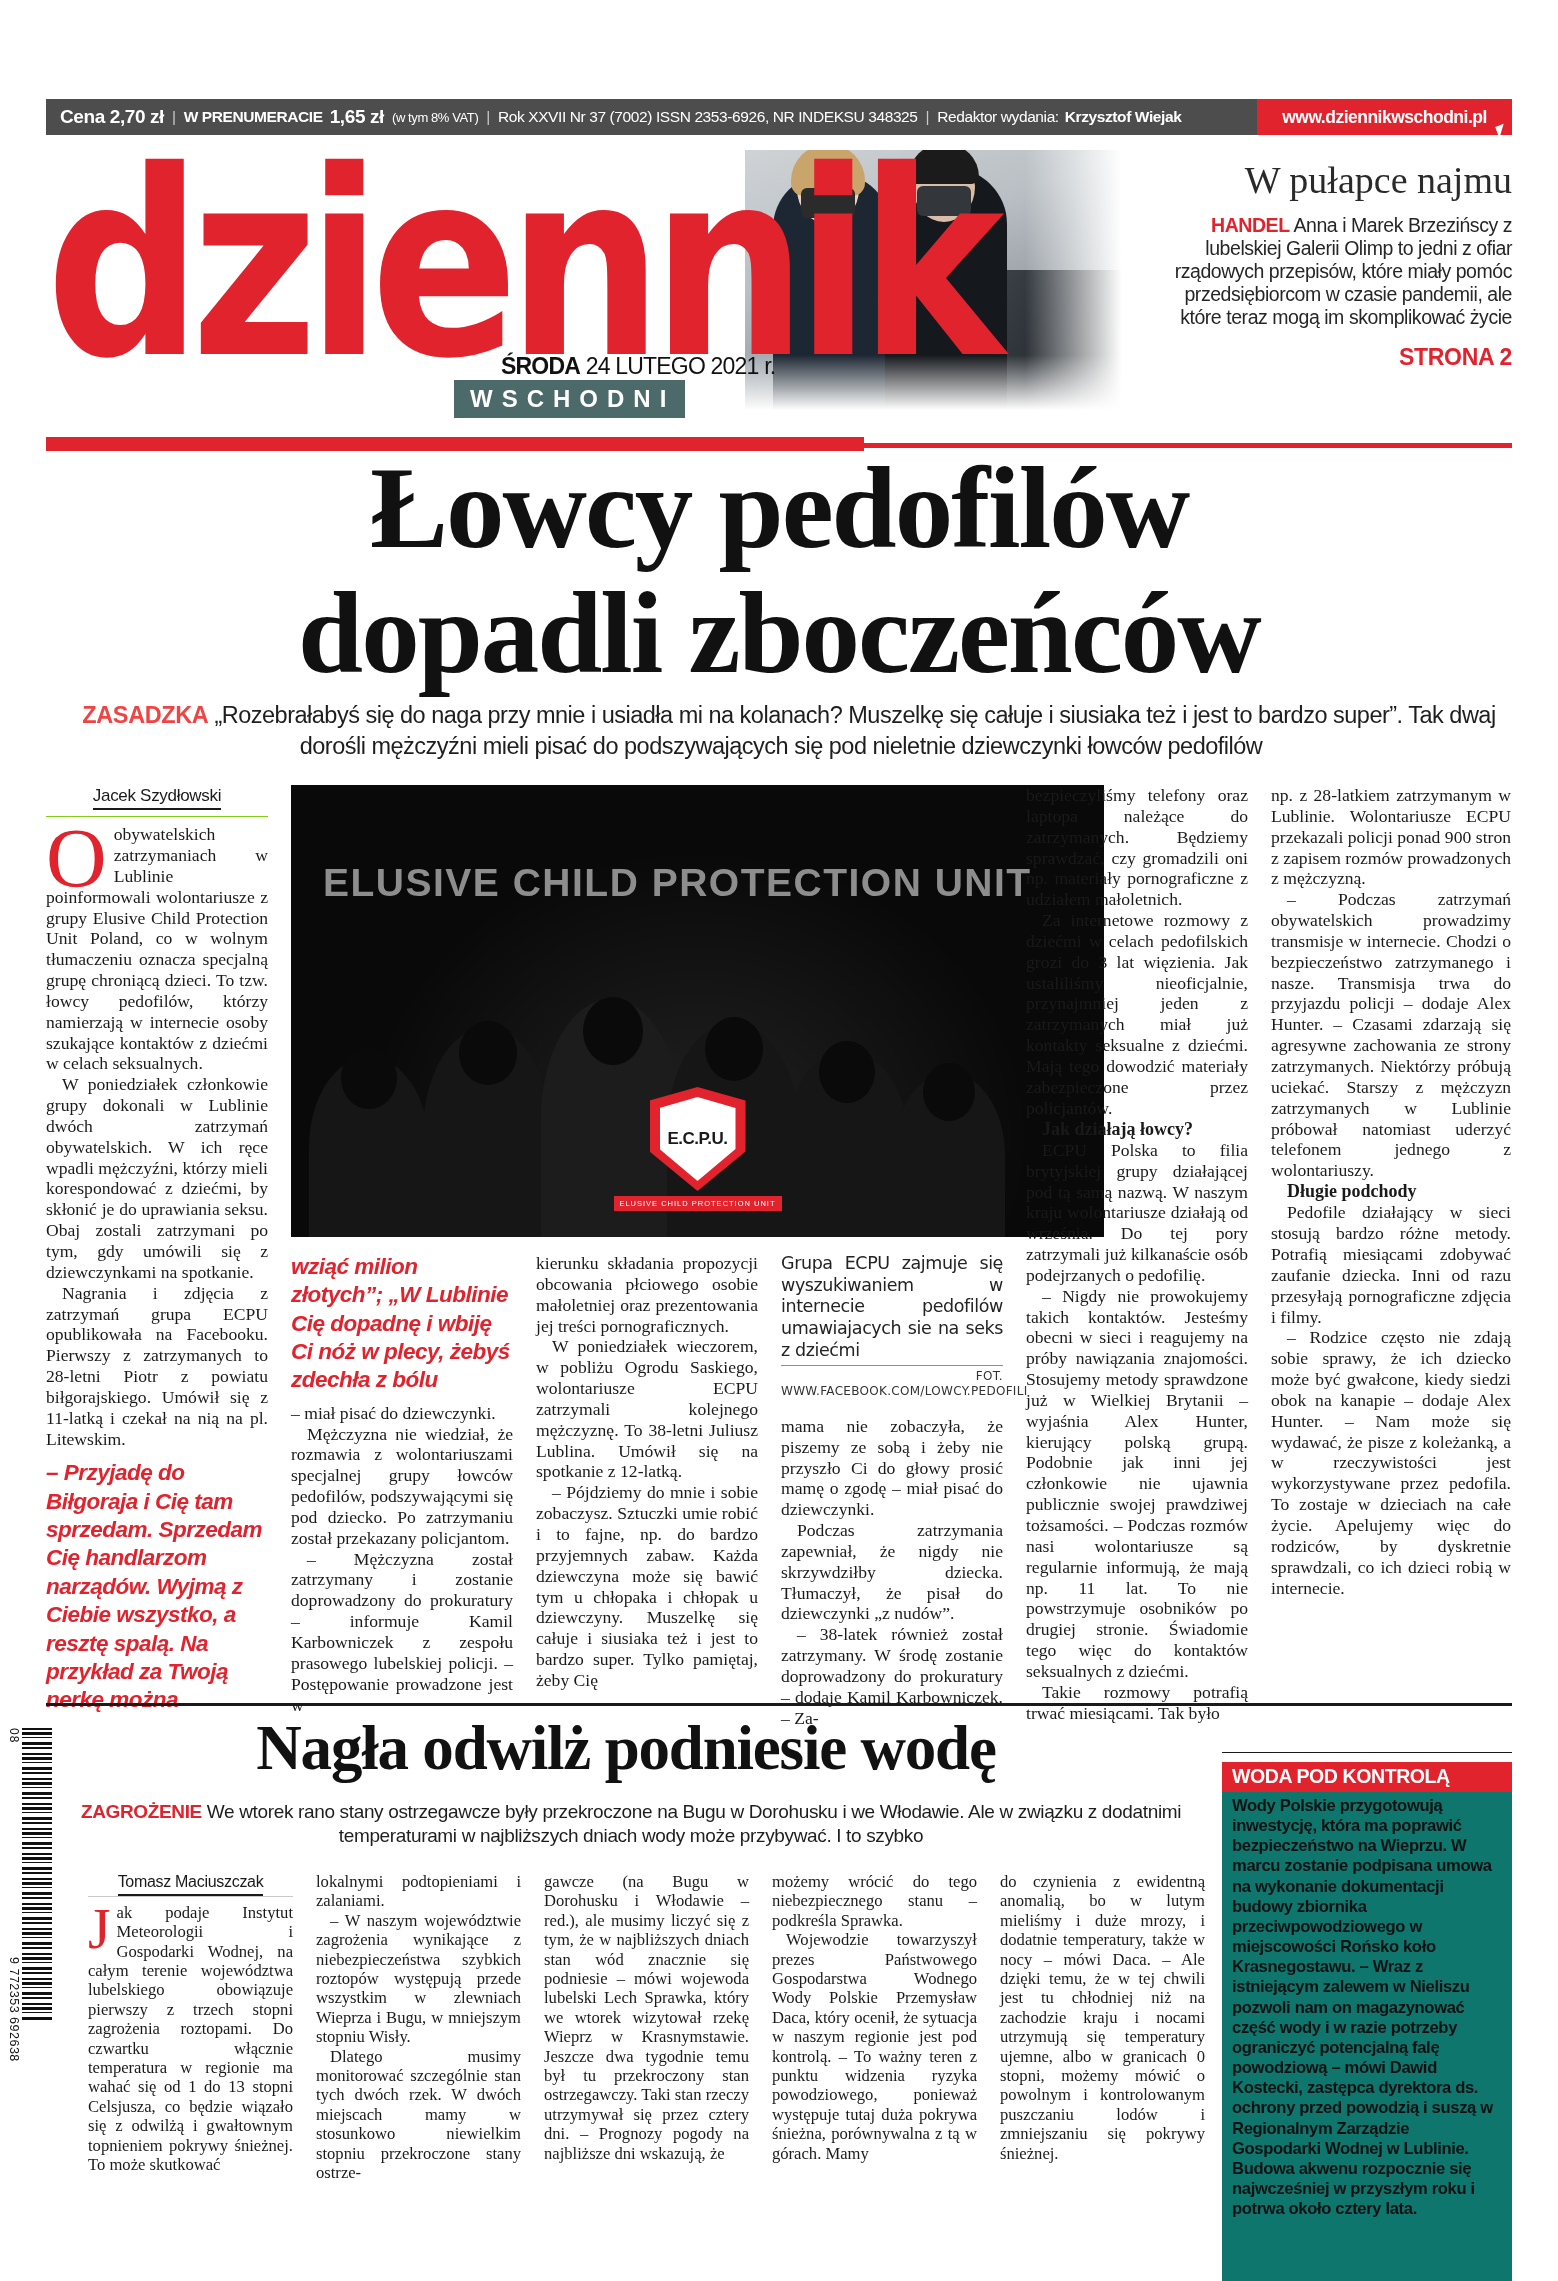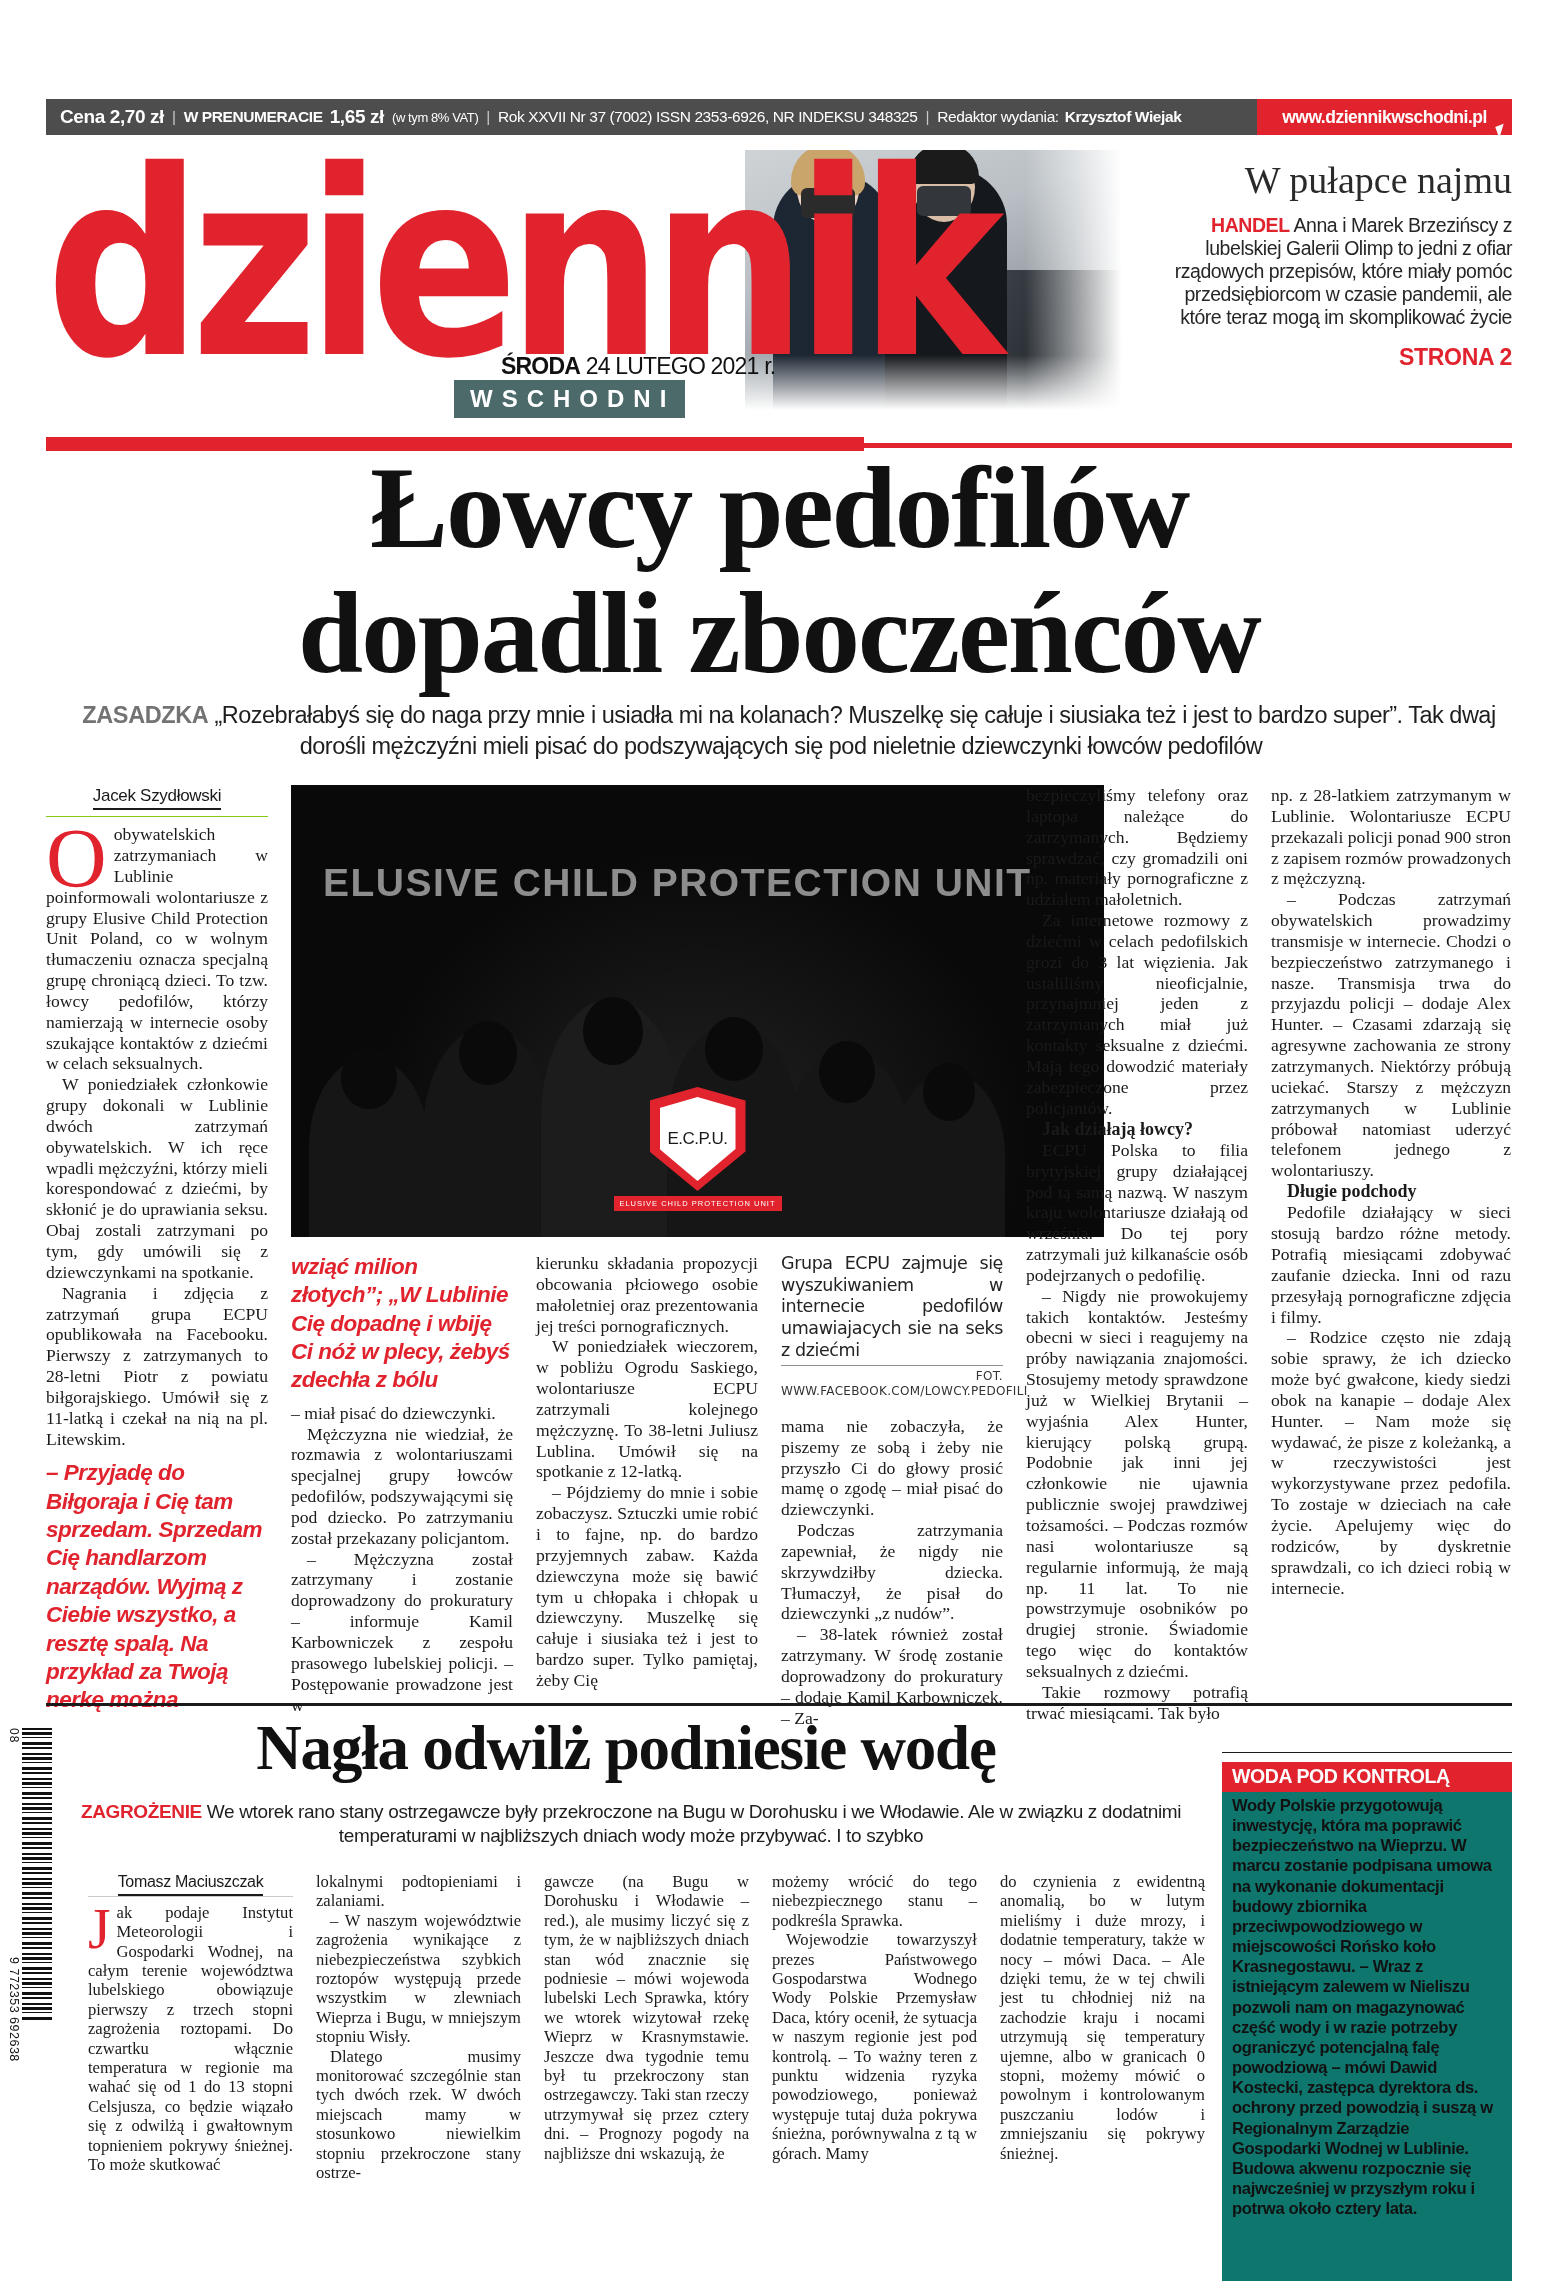--- a/index.html
+++ b/index.html
@@ -90,21 +90,21 @@
   
   .headline{position:absolute;left:46px;top:452px;width:1466px;text-align:center;
     font-family:"Liberation Serif",serif;font-weight:bold;font-size:117px;line-height:0.95;
     letter-spacing:-2px;color:#111;}
   .headline .l2{display:block;margin-top:14px;}
 
   
   .deck{position:absolute;left:56px;top:700px;width:1450px;text-align:center;
     font-family:"Liberation Sans",sans-serif;font-size:23.5px;line-height:1.3;
     letter-spacing:-0.5px;color:#1e1e1e;}
-  .deck .kicker{color:#737373;font-weight:bold;letter-spacing:-0.4px;margin-left:16px;}
+  .deck .kicker{color:#ef4444;font-weight:bold;letter-spacing:-0.4px;margin-left:16px;}
 
   
   .story{position:absolute;left:46px;top:785px;width:1466px;height:900px;}
   .col{position:absolute;top:0;width:222px;font-size:17.6px;line-height:1.185;
     text-align:justify;hyphens:auto;font-family:"Liberation Serif",serif;}
   .c1{left:0;}   .c2{left:245px;}  .c3{left:490px;}
   .c4{left:735px;} .c5{left:980px;} .c6{left:1225px;width:240px;}
   .col p{margin:0;text-indent:16px;}
   .col p.noind{text-indent:0;}
   .byline{font-family:"Liberation Sans",sans-serif;font-size:17px;font-weight:normal;
@@ -134,21 +134,21 @@
   .photo .glow{position:absolute;left:0;top:0;width:100%;height:100%;
     background:radial-gradient(ellipse at 50% 78%, rgba(255,255,255,.1) 0%, rgba(0,0,0,0) 58%);}
   .badge{position:absolute;left:50%;bottom:26px;transform:translateX(-50%);
     width:168px;text-align:center;}
   .badge .shield{width:96px;height:104px;margin:0 auto;background:#e1232e;
     clip-path:polygon(50% 0,100% 13%,100% 62%,50% 100%,0 62%,0 13%);
     position:relative;display:flex;align-items:center;justify-content:center;}
   .badge .shield-inner{width:76px;height:84px;background:#fff;
     clip-path:polygon(50% 0,100% 13%,100% 62%,50% 100%,0 62%,0 13%);
     display:flex;align-items:center;justify-content:center;
-    font-family:"Liberation Sans",sans-serif;font-weight:normal;font-size:17px;color:#1a1a1a;
+    font-family:"Liberation Sans",sans-serif;font-weight:bold;font-size:17px;color:#1a1a1a;
     letter-spacing:-0.5px;}
   .badge .bbar{margin-top:5px;background:#e1232e;color:#fff;
     font-family:"Liberation Sans",sans-serif;font-size:7.5px;letter-spacing:1px;
     padding:3px 0;}
   .caption{font-family:"DejaVu Sans",sans-serif;font-size:17.5px;line-height:1.24;
     letter-spacing:-0.4px;color:#232323;}
   .credit{font-family:"DejaVu Sans",sans-serif;font-size:12px;letter-spacing:0.3px;
     color:#333;text-align:right;border-top:1px solid #8f8f8f;margin-top:4px;padding-top:3px;}
 
   

